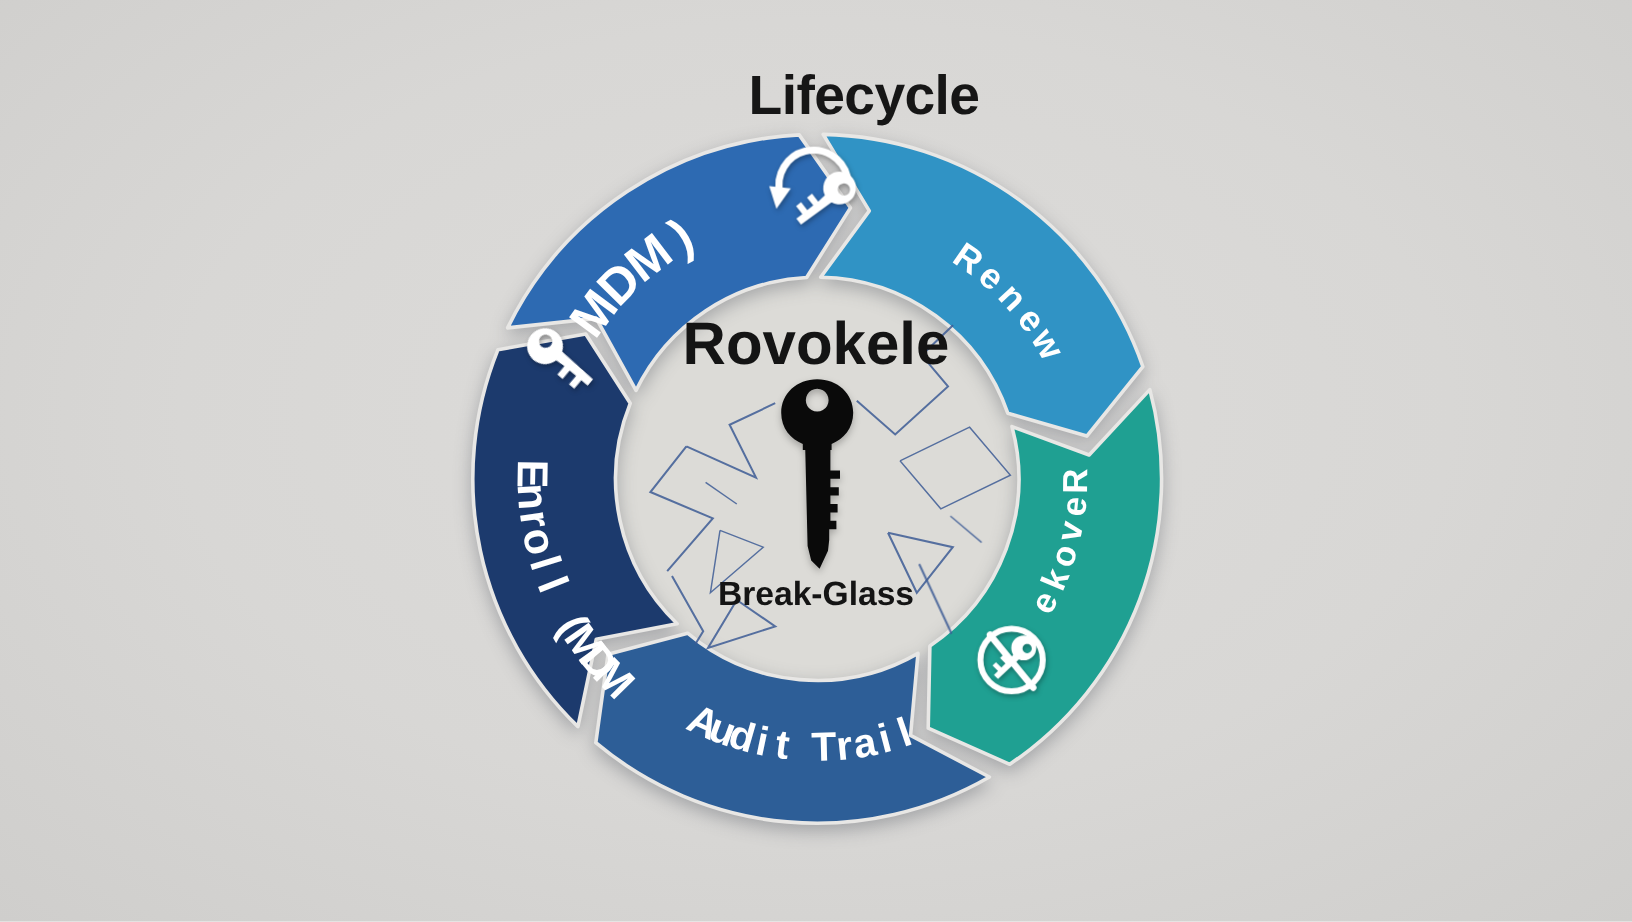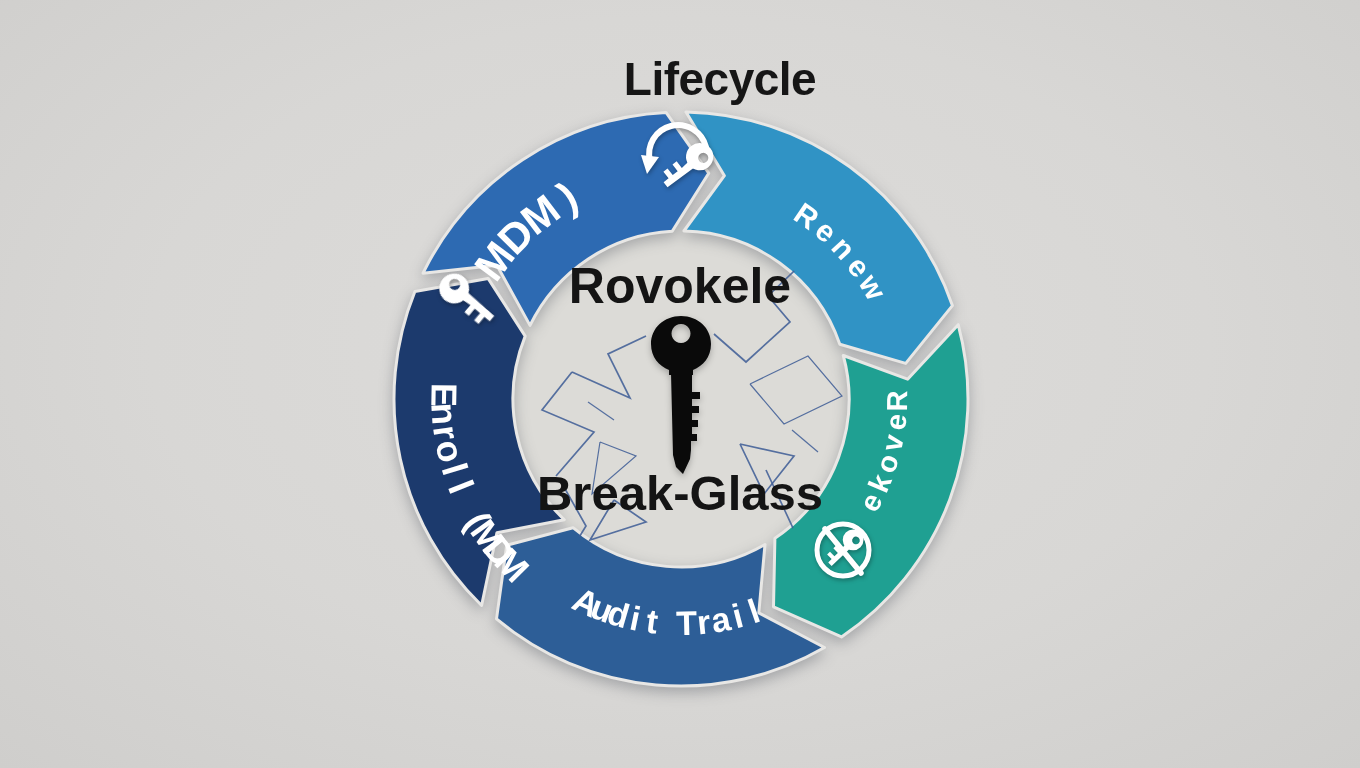--- a/index.html
+++ b/index.html
@@ -4,21 +4,21 @@
 <style>
   html,body{margin:0;padding:0;}
   body{
     width:1360px;height:768px;overflow:hidden;position:relative;
     background:radial-gradient(ellipse at 50% 45%, #dddcda 0%, #d8d7d5 55%, #cfcecc 100%);
     font-family:"Liberation Sans", sans-serif;
   }
   .abs{position:absolute;left:0;width:1360px;text-align:center;}
   #title{top:52px;font-size:46px;font-weight:700;color:#161616;letter-spacing:-0.5px;margin-left:40px;}
   #center-top{top:257px;font-size:50px;font-weight:600;color:#151515;}
-  #center-bottom{top:465px;font-size:49px;font-weight:700;color:#121212;}
+  #center-bottom{top:479px;font-size:28px;font-weight:700;color:#121212;}
   #ring-svg{position:absolute;left:0;top:0;}
   .seg-label{fill:#ffffff;font-family:"Liberation Sans",sans-serif;font-weight:700;}
   .ring-g{filter:drop-shadow(0 5px 7px rgba(40,45,60,0.30));}
   .icons-g{filter:drop-shadow(1px 2px 2px rgba(0,0,0,0.30));}
   .key-g{filter:drop-shadow(0 3px 3px rgba(0,0,0,0.25));}
 </style>
 </head>
 <body>
 
 <svg id="ring-svg" width="1360" height="768" viewBox="0 0 1360 768">

